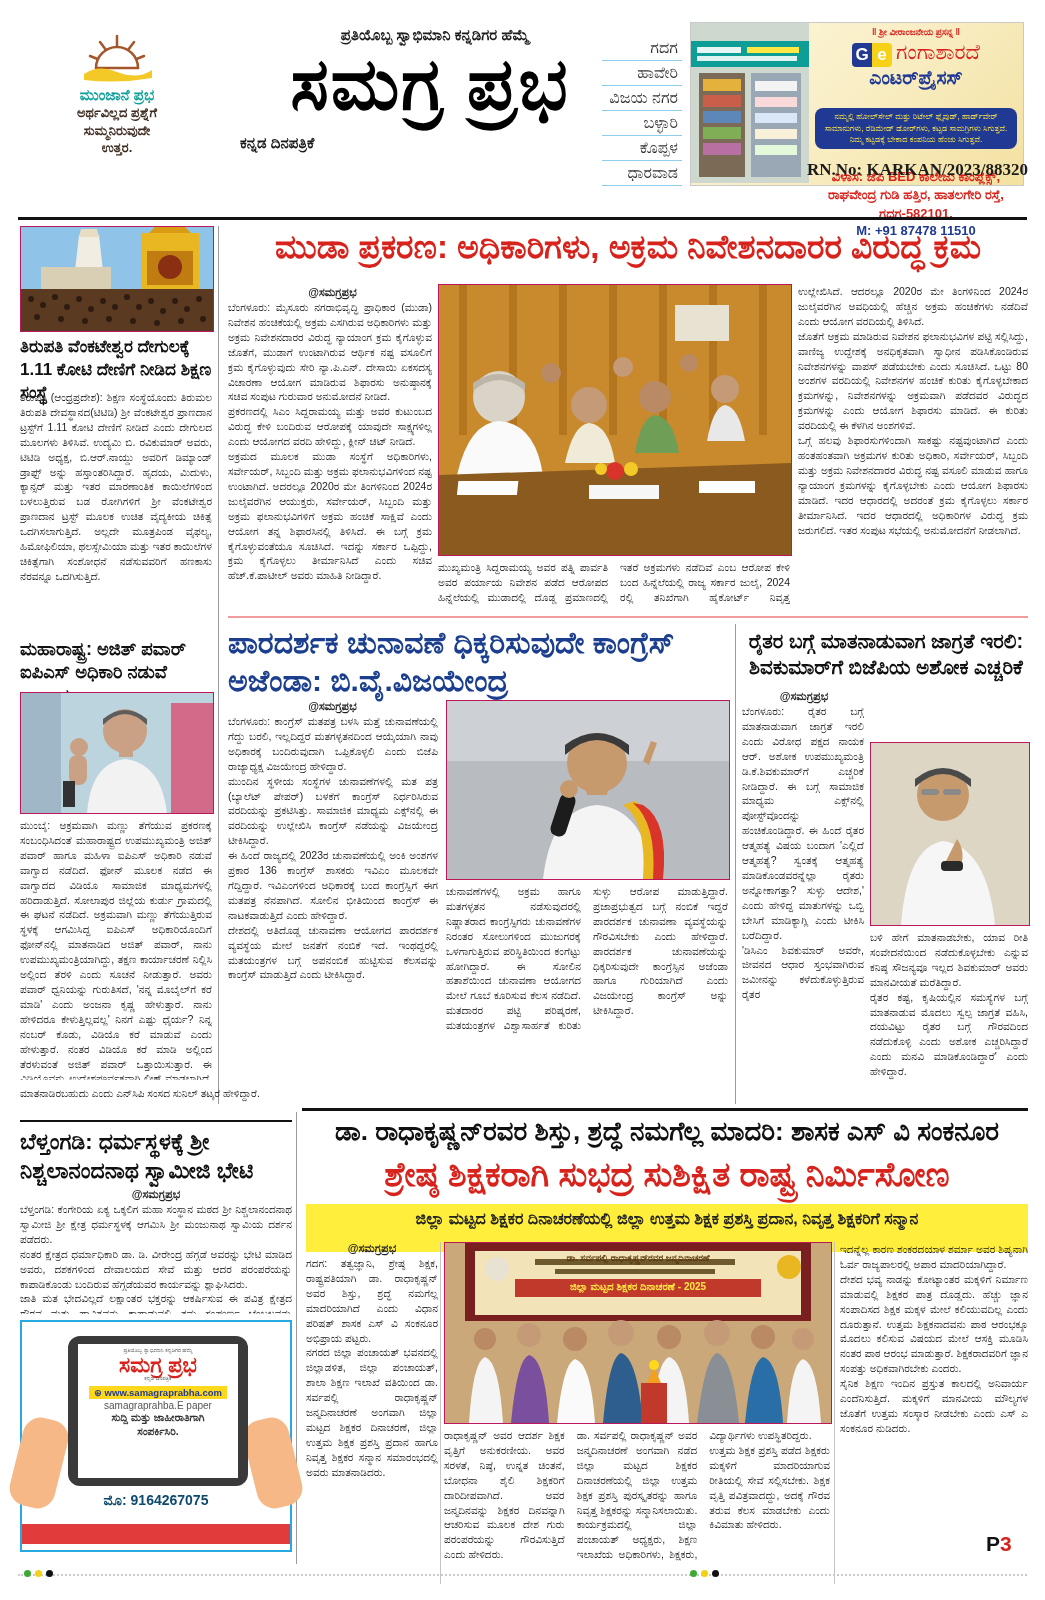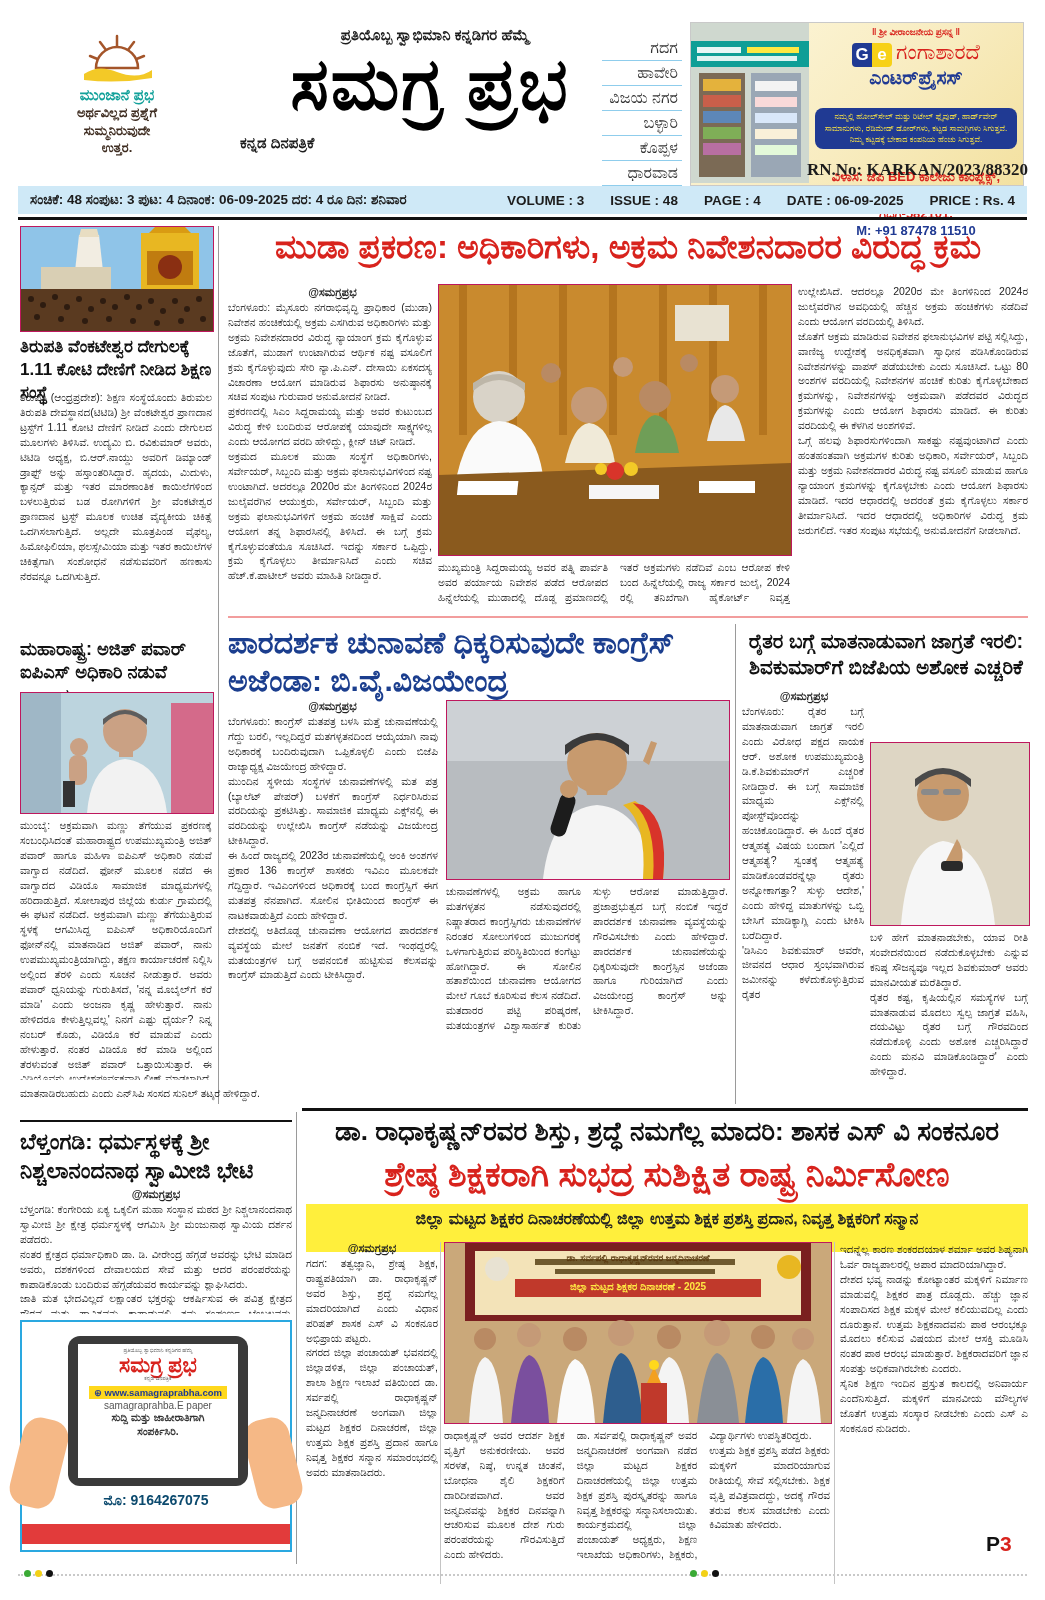--- a/index.html
+++ b/index.html
@@ -127,30 +127,20 @@
       </div>
       <div class="ad-title2">ಎಂಟರ್‌ಪ್ರೈಸಸ್</div>
       <div class="ad-band">ನಮ್ಮಲ್ಲಿ ಹೋಲ್‌ಸೇಲ್ ಮತ್ತು ರಿಟೇಲ್ ಪ್ಲೈವುಡ್, ಹಾರ್ಡ್‌ವೇರ್ ಸಾಮಾನುಗಳು, ರೆಡಿಮೇಡ್ ಡೋರ್‌ಗಳು, ಕಟ್ಟಡ ಸಾಮಗ್ರಿಗಳು ಸಿಗುತ್ತವೆ. ನಿಮ್ಮ ಕಟ್ಟಡಕ್ಕೆ ಬೇಕಾದ ಕಂಪನಿಯ ಹೆಂಚು ಸಿಗುತ್ತವೆ.</div>
       <div class="ad-addr">ವಿಳಾಸ: ಜೆಪಿ BED ಕಾಲೇಜು ಕಾಂಪ್ಲೆಕ್ಸ್, ರಾಘವೇಂದ್ರ ಗುಡಿ ಹತ್ತಿರ, ಹಾತಲಗೇರಿ ರಸ್ತೆ, ಗದಗ-582101.</div>
       <div class="ad-phone">M: +91 87478 11510</div>
     </div>
   </div>
 
   <div class="abs" style="left:640px;top:160px;width:388px;text-align:right;font-family:'Liberation Serif','DejaVu Serif',serif;font-weight:700;font-size:17px;">RN.No: KARKAN/2023/88320</div>
 
-  <div class="abs infobar" style="left:18px;top:186px;width:1009px;height:28px;">
-    <div class="kn">ಸಂಚಿಕೆ: 48   ಸಂಪುಟ: 3   ಪುಟ: 4   ದಿನಾಂಕ: 06-09-2025   ದರ: 4 ರೂ   ದಿನ: ಶನಿವಾರ</div>
-    <div class="en">
-      <span>VOLUME : 3</span>
-      <span>ISSUE : 48</span>
-      <span>PAGE : 4</span>
-      <span>DATE : 06-09-2025</span>
-      <span>PRICE : Rs. 4</span>
-    </div>
-  </div>
   <div class="abs rule" style="left:18px;top:217px;width:1009px;height:3px;"></div>
 
   <div class="abs vline" style="left:218px;top:226px;height:878px;"></div>
 
   <div class="abs photo" style="left:20px;top:226px;width:192px;height:104px;">
     <svg width="192" height="104" viewBox="0 0 192 104" preserveAspectRatio="none">
       <rect width="192" height="104" fill="#8fc4e8"></rect>
       <polygon points="58,8 78,8 84,62 52,62" fill="#f2ede2"></polygon>
       <polygon points="60,2 76,2 78,10 58,10" fill="#e8ddc2"></polygon>
       <rect x="20" y="40" width="70" height="24" fill="#d9cfb4"></rect>

